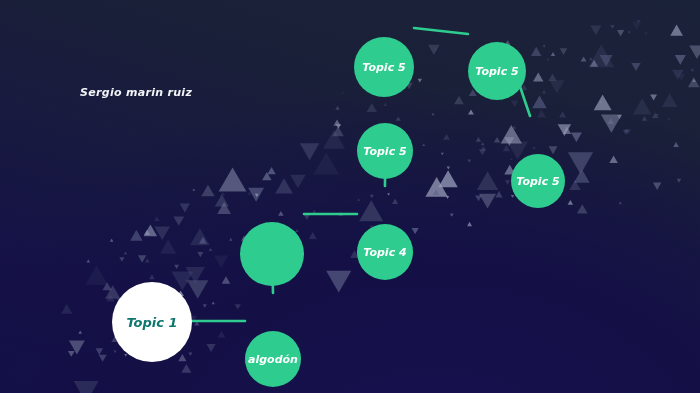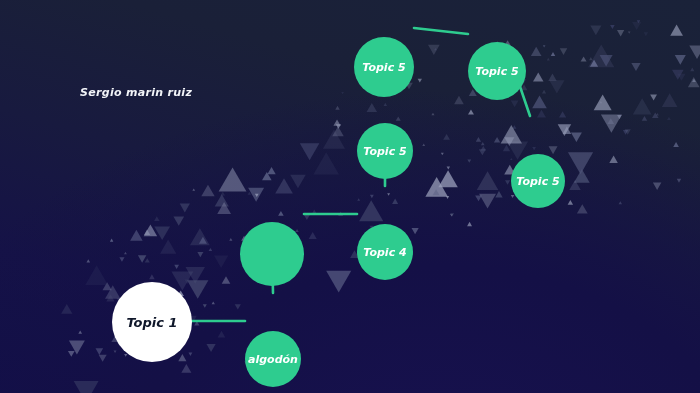--- a/index.html
+++ b/index.html
@@ -339,17 +339,17 @@
       <div class="node green" style="left: 357px; top: 186px; width: 56px; height: 56px; background: rgb(46, 204, 143);">
         <span class="node-label" style="color: rgb(255, 255, 255);">Topic 4</span>
       </div>
       <div class="node green" style="left: 240px; top: 184px; width: 64px; height: 64px; background: rgb(46, 204, 143);">
         <span class="node-label" style="color: rgb(255, 255, 255);"></span>
       </div>
       <div class="node green" style="left: 245px; top: 293px; width: 56px; height: 56px; background: rgb(46, 204, 143);">
         <span class="node-label" style="color: rgb(255, 255, 255); text-align: right;">algodón</span>
       </div>
       <div class="node white" style="left: 112px; top: 282px; width: 80px; height: 80px; background: rgb(255, 255, 255);">
-        <span class="node-label" style="color: #0f172a;">Topic 1</span>
+        <span class="node-label" style="color: #0f766e;">Topic 1</span>
       </div>
     </div>
 
 </div>
 
 </body></html>

